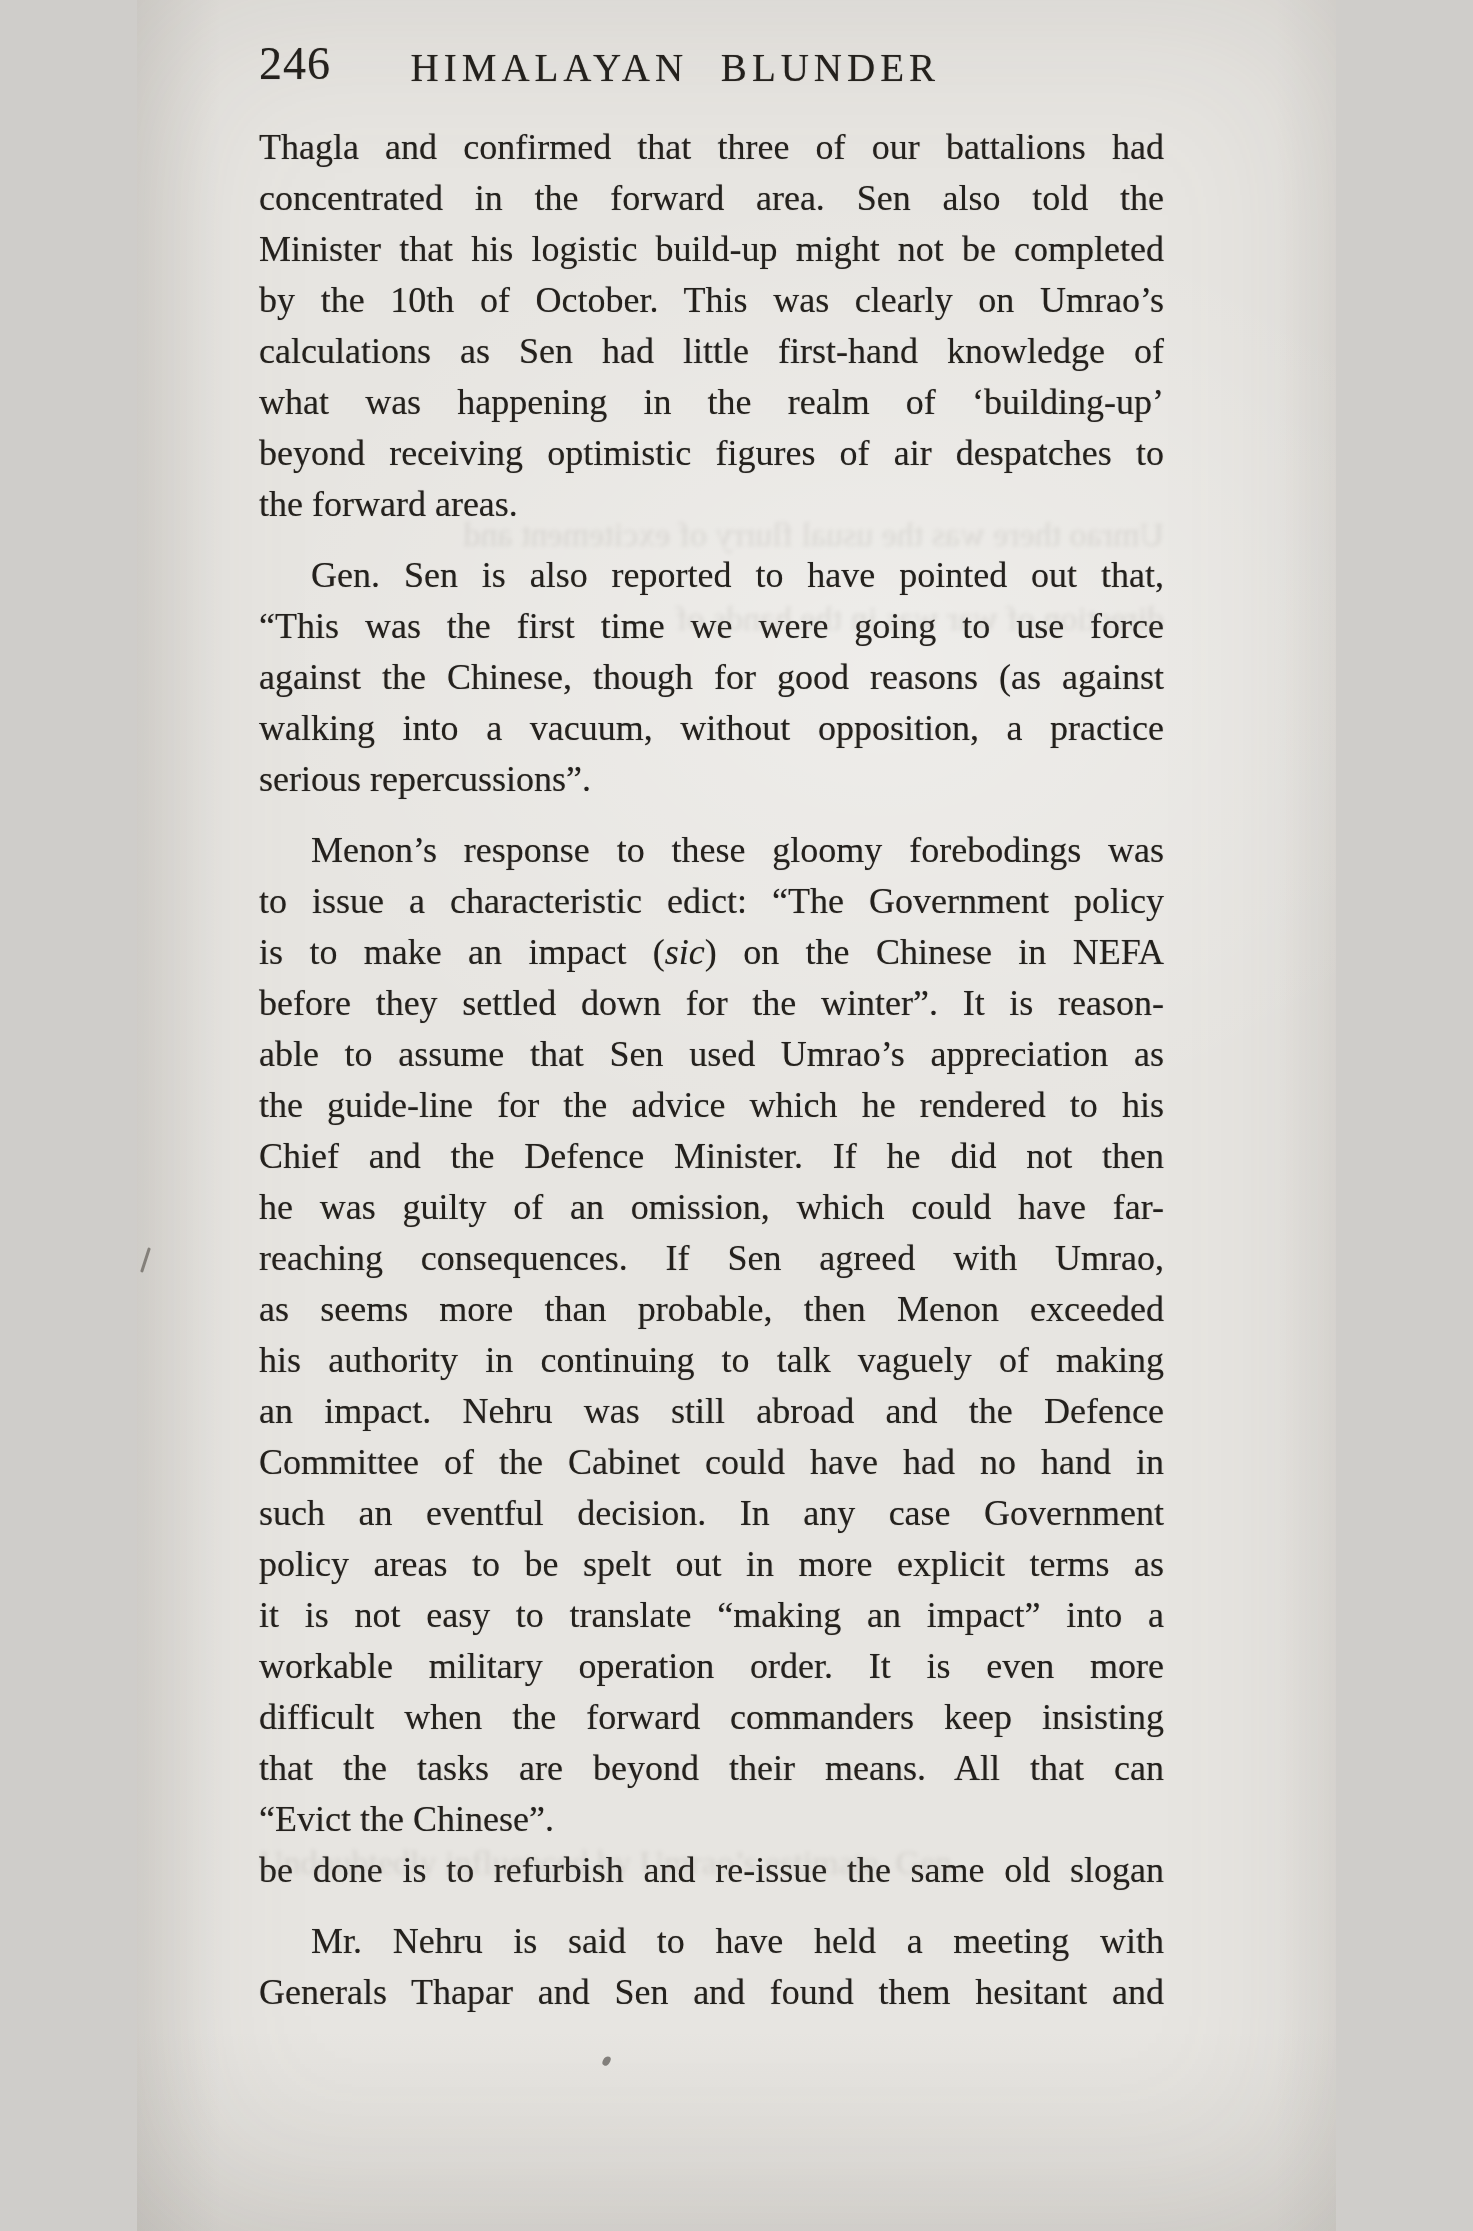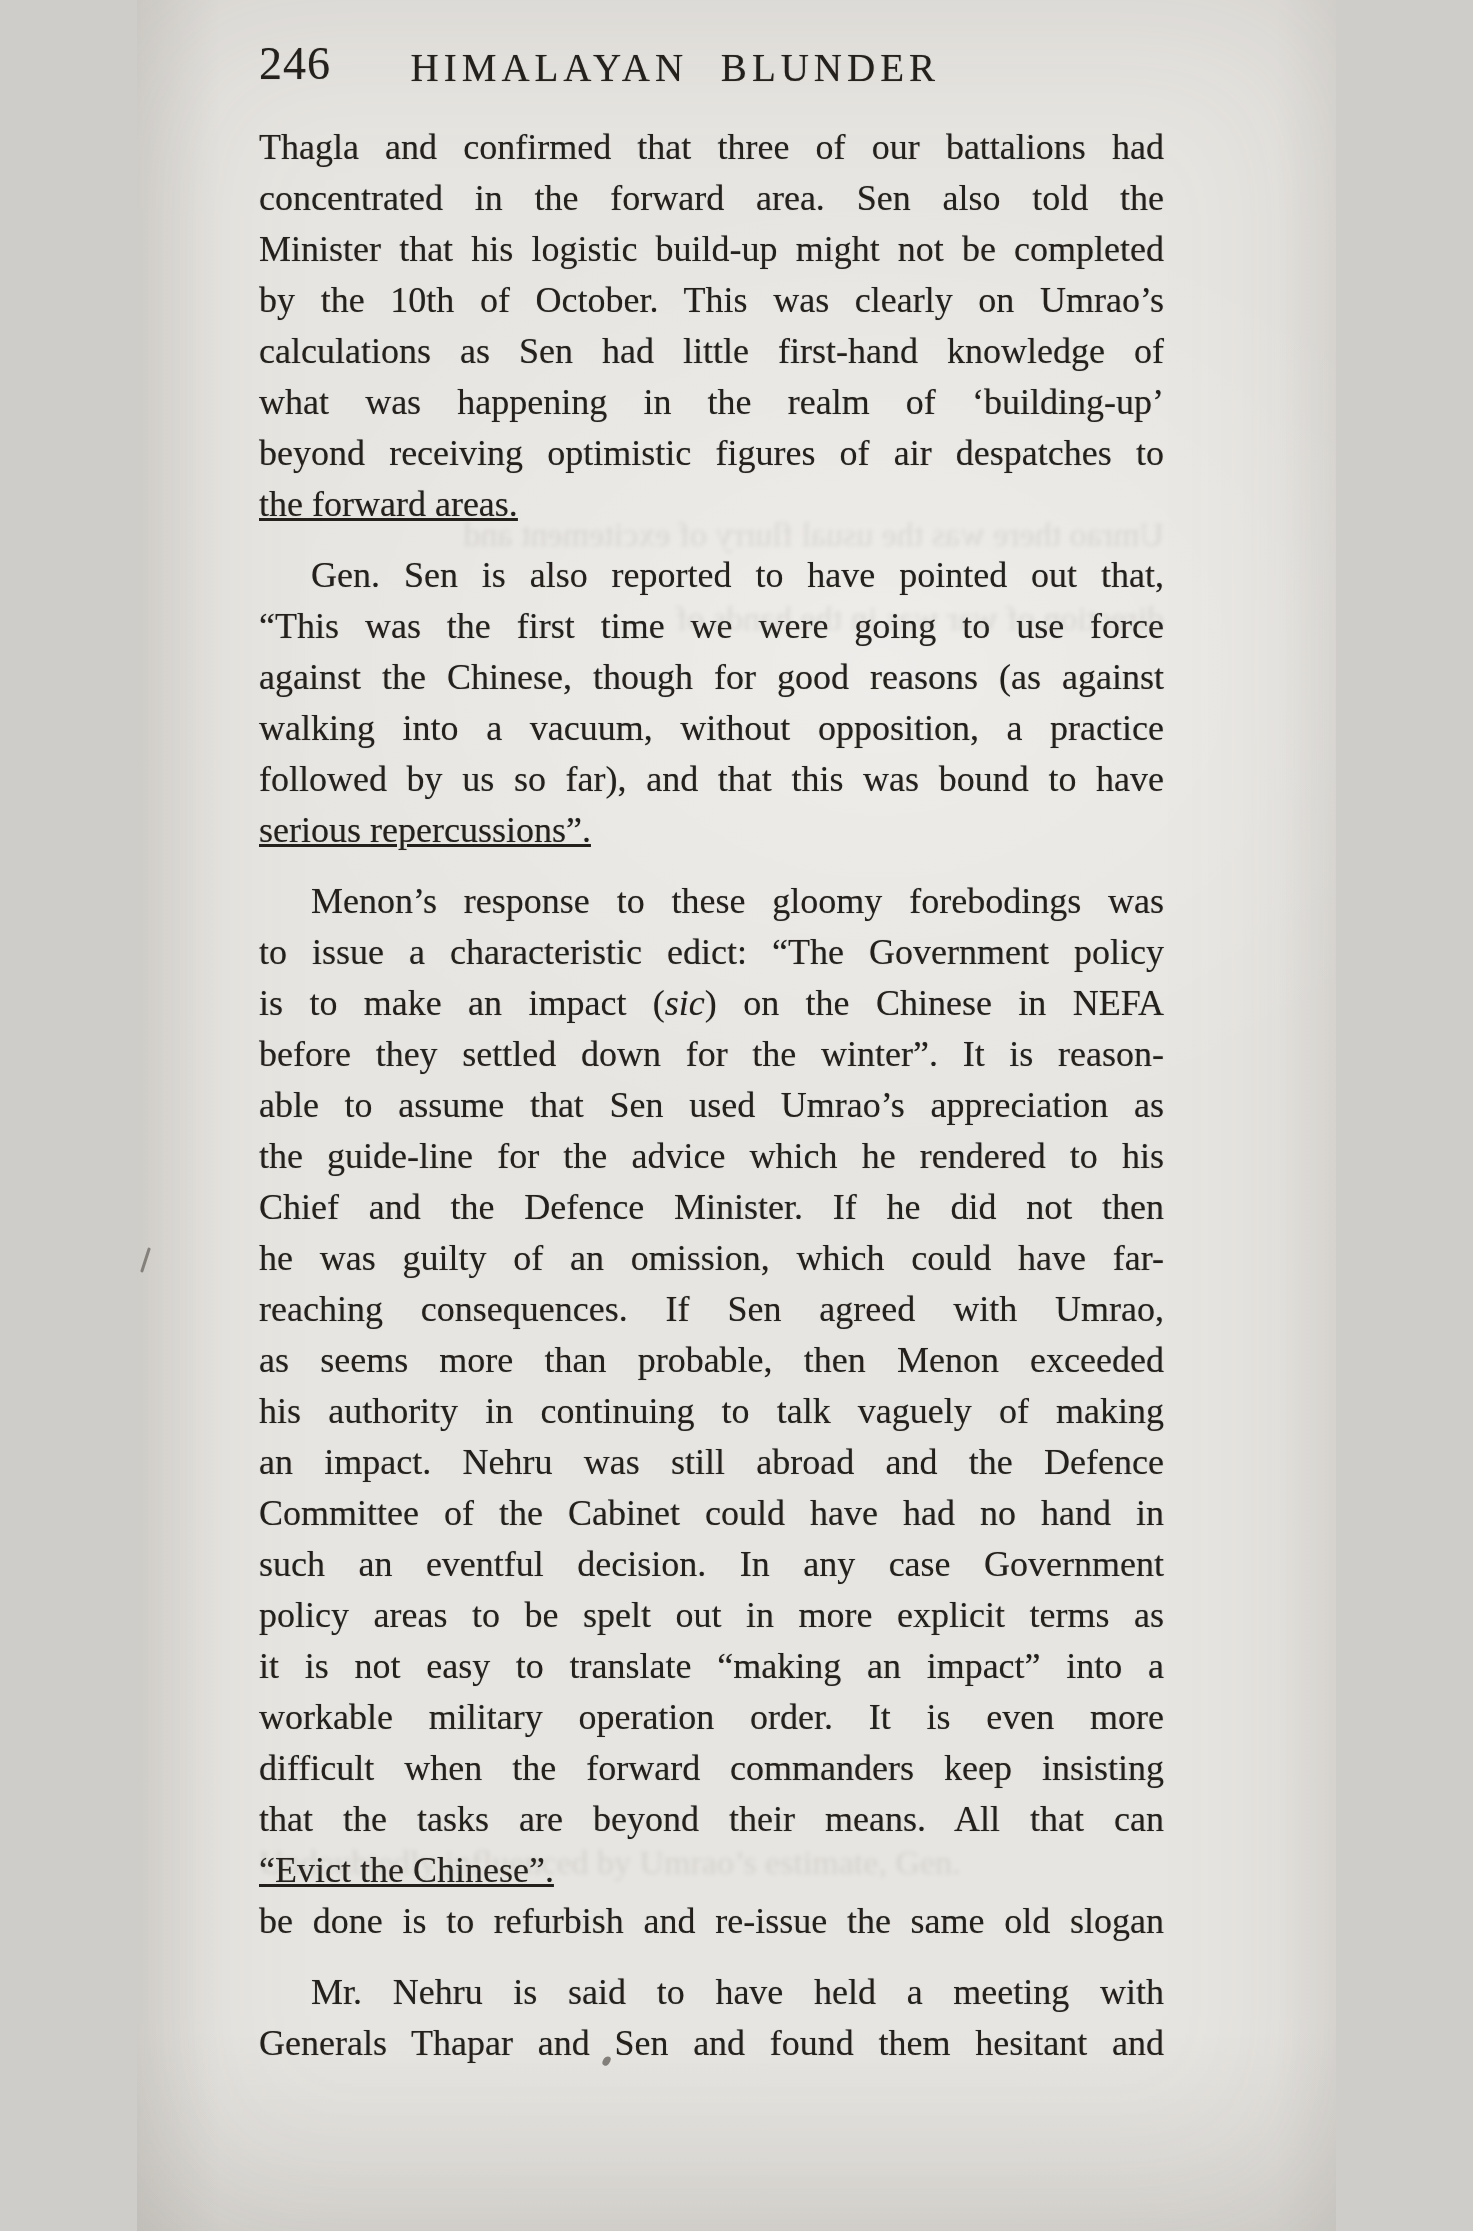--- a/index.html
+++ b/index.html
@@ -57,21 +57,21 @@
   }
   .para { margin: 0; }
   .para + .para { margin-top: 20px; }
   .line {
     height: 51px;
     line-height: 51px;
     text-align: justify;
     text-align-last: justify;
     white-space: normal;
   }
-  .line.last { text-align-last: left; text-decoration: underline; }
+  .line.last { text-align-last: left; }
   .line.first-indent { text-indent: 52px; }
   .ghost-layer { position: absolute; left: 0; top: 0; width: 100%; height: 100%; pointer-events: none; }
   .ghost {
     position: absolute;
     left: 122px;
     width: 905px;
     font-size: 34px;
     line-height: 46px;
     color: #78736b;
     opacity: 0.16;
@@ -118,21 +118,20 @@
         <div class="line">calculations as Sen had little first-hand knowledge of</div>
         <div class="line">what was happening in the realm of ‘building-up’</div>
         <div class="line">beyond receiving optimistic figures of air despatches to</div>
         <div class="line last">the forward areas.</div>
       </div>
       <div class="para">
         <div class="line first-indent">Gen. Sen is also reported to have pointed out that,</div>
         <div class="line">“This was the first time we were going to use force</div>
         <div class="line">against the Chinese, though for good reasons (as against</div>
         <div class="line">walking into a vacuum, without opposition, a practice</div>
-        <div class="line">followed by us so far), and that this was bound to have</div>
         <div class="line last">serious repercussions”.</div>
       </div>
       <div class="para">
         <div class="line first-indent">Menon’s response to these gloomy forebodings was</div>
         <div class="line">to issue a characteristic edict: “The Government policy</div>
         <div class="line">is to make an impact (<i>sic</i>) on the Chinese in NEFA</div>
         <div class="line">before they settled down for the winter”.  It is reason-</div>
         <div class="line">able to assume that Sen used Umrao’s appreciation as</div>
         <div class="line">the guide-line for the advice which he rendered to his</div>
         <div class="line">Chief and the Defence Minister.  If he did not then</div>

